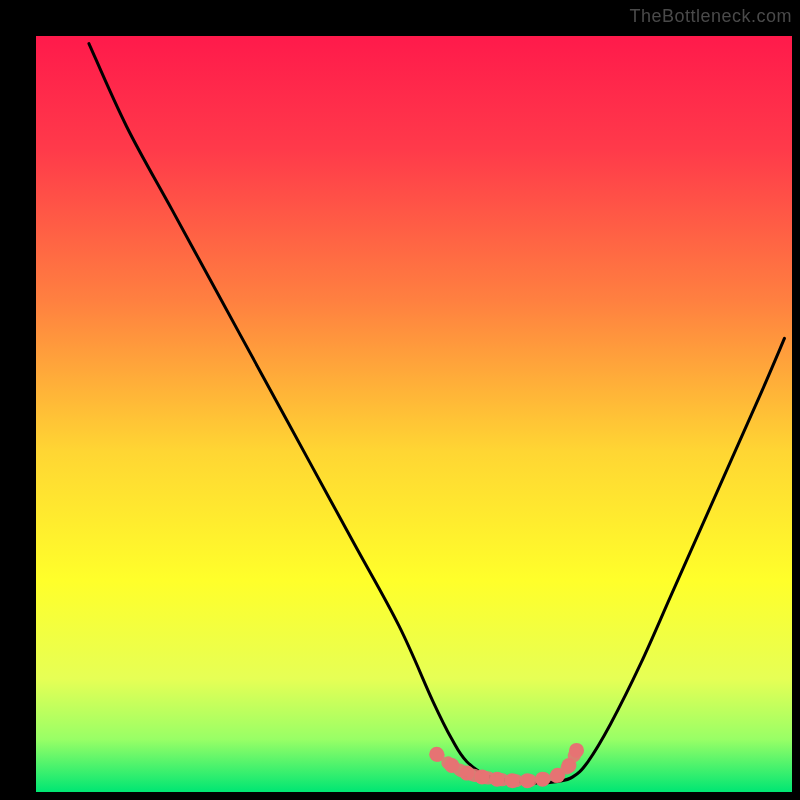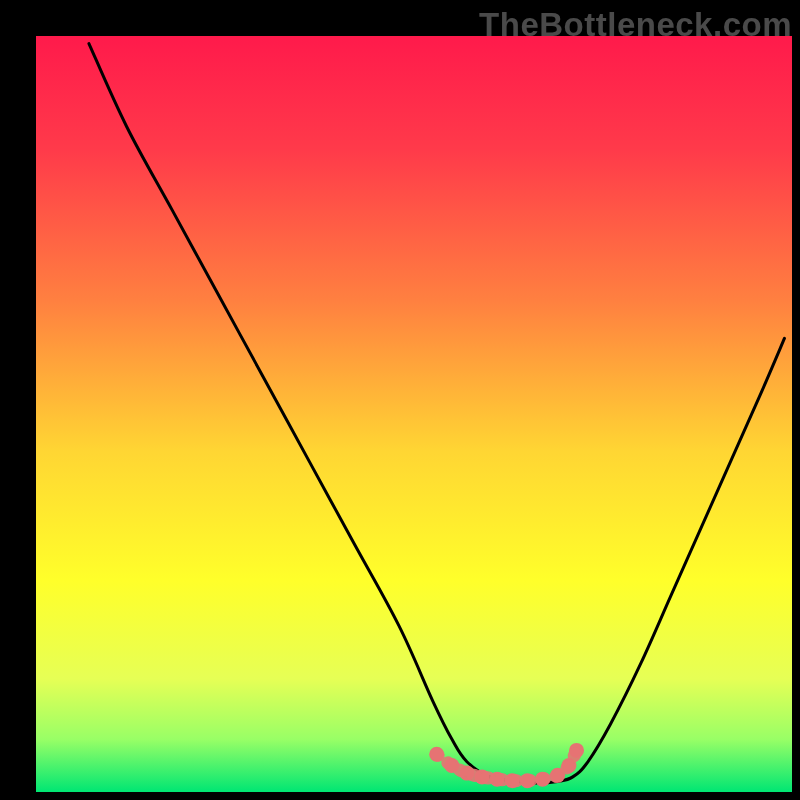--- a/index.html
+++ b/index.html
@@ -17,22 +17,22 @@
     top: 0;
     width: 800px;
     height: 800px;
     background: #000;
   }
   .watermark {
     position: absolute;
     top: 6px;
     right: 8px;
     color: #4a4a4a;
-    font-size: 33px;
-    font-weight: 700;
+    font-size: 18px;
+    font-weight: 400;
     letter-spacing: 0.5px;
     user-select: none;
     margin-left: 40px;
   }
   svg {
     position: absolute;
     left: 0;
     top: 0;
   }
 </style>

